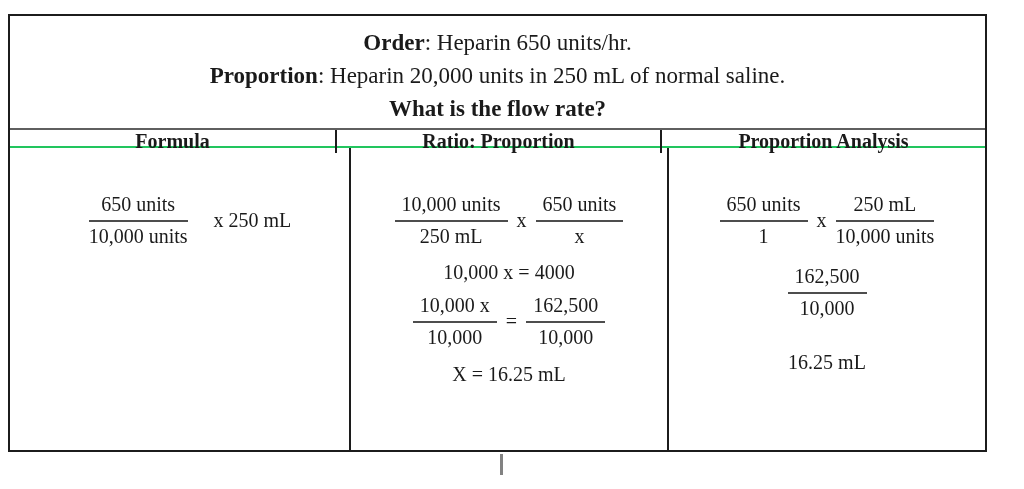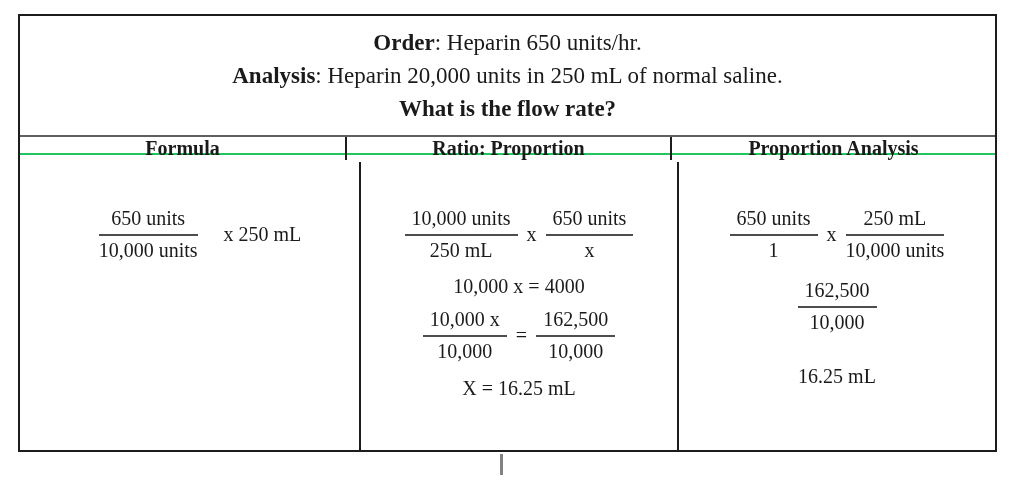--- a/index.html
+++ b/index.html
@@ -6,26 +6,25 @@
   html, body {
     width: 1024px; height: 489px;
     background: #ffffff;
     font-family: "Liberation Serif", "DejaVu Serif", serif;
     color: #1a1a1a;
     overflow: hidden;
   }
   .page { position: relative; width: 1024px; height: 489px; background: #fff; }
 
   .doc-table {
-    position: absolute; left: 18px; top: 14px;
+    position: absolute; left: 8px; top: 14px;
     width: 979px; height: 438px;
     border: 2px solid #1c1c1c;
     display: flex; flex-direction: column;
     background: #fff;
-    gap: 7px;
   }
 
   
   .question-cell {
     height: 112px;
     text-align: center;
     font-size: 23px;
     line-height: 33px;
     padding-top: 10px;
   }
@@ -96,21 +95,21 @@
   }
 </style>
 </head>
 <body>
 
 <div class="page">
   <div class="doc-table">
 
     <div class="question-cell">
       <div class="question-line"><span class="bold">Order</span><span>: Heparin 650 units/hr.</span></div>
-      <div class="question-line"><span class="bold">Analysis</span><span>: Heparin 20,000 units in 250 mL of normal saline.</span></div>
+      <div class="question-line"><span class="bold">Proportion</span><span>: Heparin 20,000 units in 250 mL of normal saline.</span></div>
       <div class="question-line bold">What is the flow rate?</div>
     </div>
 
     <div class="header-row">
       <div class="header-cell">Formula</div>
       <div class="header-cell">Ratio: Proportion</div>
       <div class="header-cell">Proportion Analysis</div>
     </div>
 
     <div class="content-row">

